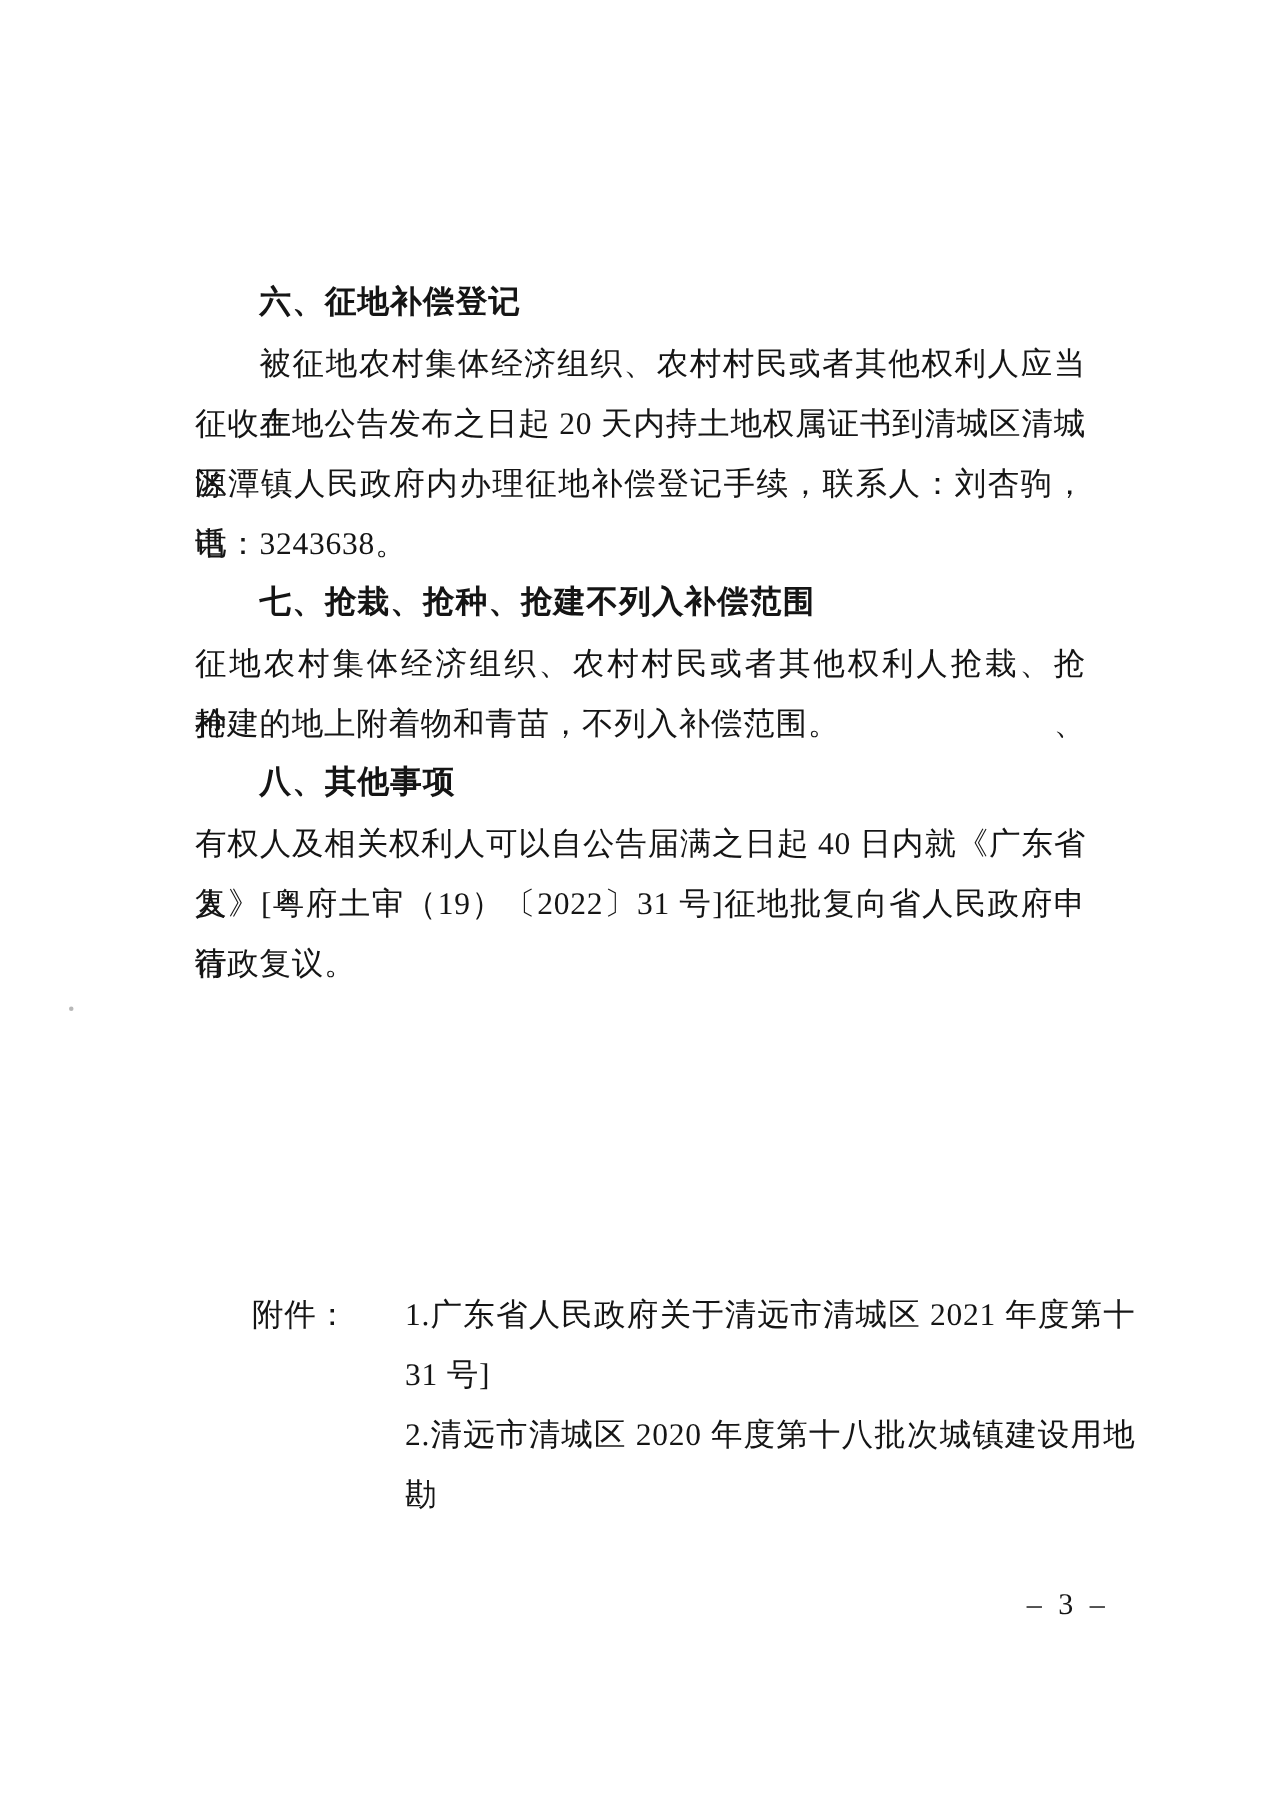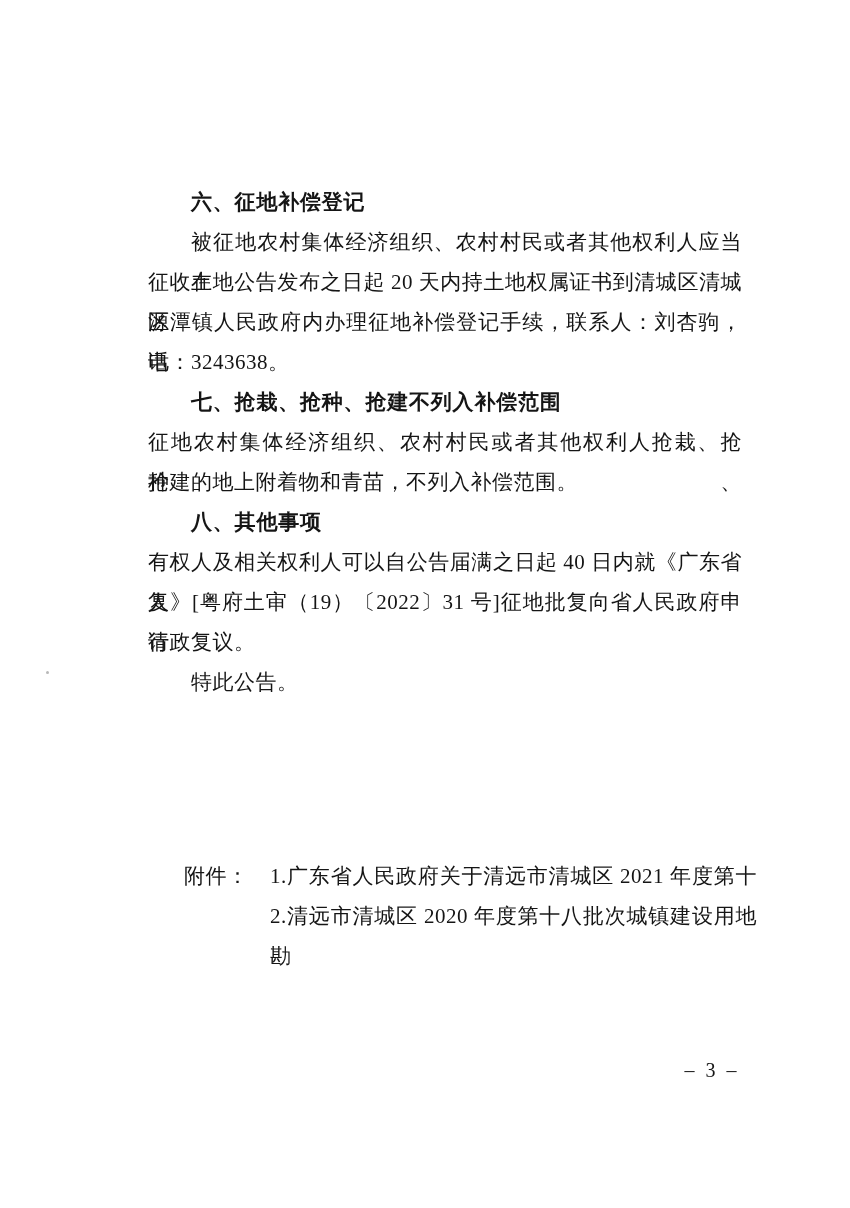--- a/index.html
+++ b/index.html
@@ -7,21 +7,21 @@
     position: relative;
     width: 850px;
     height: 1208px;
     background: #ffffff;
     color: #151515;
     font-family: "Liberation Serif", "DejaVu Serif", serif;
     overflow: hidden;
   }
   .doc-body {
     position: absolute;
-    left: 148px;
+    left: 130px;
     top: 182px;
     width: 594px;
   }
   .line {
     height: 40px;
     line-height: 40px;
     font-size: 21px;
     letter-spacing: 0.5px;
     white-space: nowrap;
   }
@@ -39,21 +39,21 @@
     letter-spacing: 0.8px;
   }
   .attachments {
     position: absolute;
     left: 130px;
     top: 856px;
     width: 594px;
   }
   .att-label {
     position: absolute;
-    left: 54px;
+    left: 38px;
     top: 0;
     height: 40px;
     line-height: 40px;
     font-size: 21px;
     letter-spacing: 0.5px;
   }
   .att-lines {
     position: absolute;
     left: 124px;
     top: 0;
@@ -106,27 +106,27 @@
     <div class="line fill">征收土地公告发布之日起 20 天内持土地权属证书到清城区清城区</div>
     <div class="line fill">源潭镇人民政府内办理征地补偿登记手续，联系人：刘杏驹，电</div>
     <div class="line">话：3243638。</div>
     <div class="line heading">七、抢栽、抢种、抢建不列入补偿范围</div>
     <div class="line fill">征地农村集体经济组织、农村村民或者其他权利人抢栽、抢种、</div>
     <div class="line">抢建的地上附着物和青苗，不列入补偿范围。</div>
     <div class="line heading">八、其他事项</div>
     <div class="line fill">有权人及相关权利人可以自公告届满之日起 40 日内就《广东省人</div>
     <div class="line fill">复》[粤府土审（19）〔2022〕31 号]征地批复向省人民政府申请</div>
     <div class="line">行政复议。</div>
-    <div class="line indent">特此公告。</div>
   </div>
 
   <div class="attachments">
     <div class="att-label">附件：</div>
     <div class="att-lines">
       <div class="att-line fill">1.广东省人民政府关于清远市清城区 2021 年度第十</div>
+      <div class="att-line">31 号]</div>
       <div class="att-line fill">2.清远市清城区 2020 年度第十八批次城镇建设用地勘</div>
     </div>
   </div>
 
   <div class="scan-speck"></div>
 
   <div class="page-number">– 3 –</div>
 
 </div>
 

